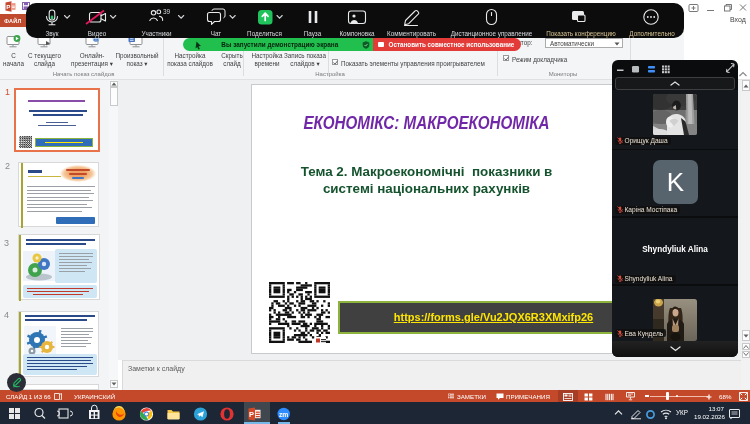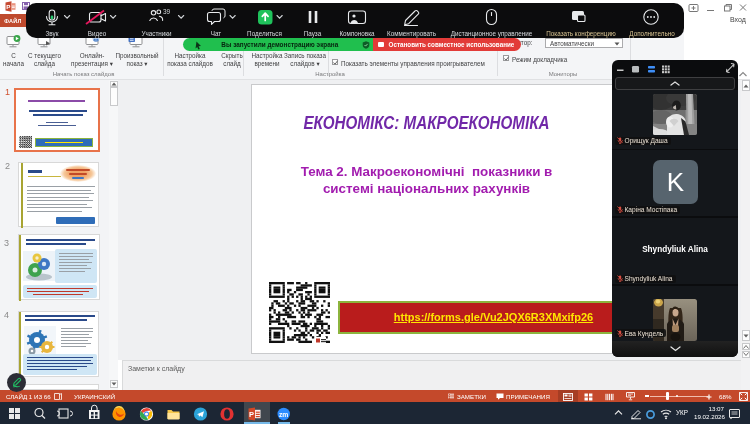--- a/index.html
+++ b/index.html
@@ -237,21 +237,21 @@
     <div class="abs ctr" style="left:0.5px;top:300px;width:8px;height:7.5px;background:#fdfdfd;border:1px solid #c8c9cb;box-sizing:border-box;">
       <svg width="6" height="4" viewBox="0 0 6 4">
           <path d="M0.5 0.5 L3 3.5 L5.5 0.5 Z" fill="#606060"></path>
         </svg>
     </div>
   </div>
 
   <div class="abs" id="canvas" style="left:118px;top:80px;width:623px;height:280px;background:#eff0f2;"></div>
   <div class="abs" id="slide" style="left:251px;top:84px;width:362px;height:270px;background:#fff;border:1px solid #c9cacc;border-right:none;box-sizing:border-box;">
     <div class="abs" style="left:0;top:27.5px;width:349px;text-align:center;font-size:17.5px;font-weight:bold;font-style:italic;color:#7128a8;transform:scaleX(0.868);">ЕКОНОМІКС: МАКРОЕКОНОМІКА</div>
-    <div class="abs" style="left:0;top:79px;width:349px;text-align:center;font-size:13.4px;font-weight:bold;color:#a21caf;line-height:16.6px;">Тема 2. Макроекономічні&nbsp; показники в<br>системі національних рахунків</div>
+    <div class="abs" style="left:0;top:79px;width:349px;text-align:center;font-size:13.4px;font-weight:bold;color:#14532d;line-height:16.6px;">Тема 2. Макроекономічні&nbsp; показники в<br>системі національних рахунків</div>
     <svg class="abs" style="left:17px;top:197px" width="61" height="64" viewBox="0 0 61 64">
         <g fill="#111">
           <rect x="0.0" y="0.0" width="15.8" height="2.31"></rect>
           <rect x="18.1" y="0.0" width="6.8" height="2.31"></rect>
           <rect x="27.1" y="0.0" width="4.5" height="2.31"></rect>
           <rect x="36.1" y="0.0" width="2.3" height="2.31"></rect>
           <rect x="45.2" y="0.0" width="15.8" height="2.31"></rect>
           <rect x="0.0" y="2.3" width="2.3" height="2.31"></rect>
           <rect x="13.6" y="2.3" width="2.3" height="2.31"></rect>
           <rect x="31.6" y="2.3" width="11.3" height="2.31"></rect>
@@ -425,21 +425,21 @@
           <rect x="52.0" y="56.5" width="2.3" height="2.31"></rect>
           <rect x="0.0" y="58.7" width="15.8" height="2.31"></rect>
           <rect x="29.4" y="58.7" width="13.6" height="2.31"></rect>
           <rect x="56.5" y="58.7" width="4.5" height="2.31"></rect>
         </g>
         <rect x="46" y="55" width="11" height="7" fill="#fff"></rect>
         <rect x="47" y="56.5" width="4" height="4" fill="#c0392b"></rect>
         <rect x="52" y="57" width="5" height="1.2" fill="#333"></rect>
         <rect x="52" y="59" width="5" height="1.2" fill="#333"></rect>
       </svg>
-    <div class="abs ctr" style="left:86px;top:215.5px;width:311px;height:33.5px;background:#b91c1c;border:2px solid #8cb43d;box-sizing:border-box;text-align:right;">
+    <div class="abs ctr" style="left:86px;top:215.5px;width:311px;height:33.5px;background:#404040;border:2px solid #8cb43d;box-sizing:border-box;text-align:right;">
       <span style="font-size:11px;font-weight:bold;color:#ffe600;text-decoration:underline;">https://forms.gle/Vu2JQX6R3XMxifp26</span>
     </div>
   </div>
 
   <div class="abs" id="notes" style="left:122px;top:360px;width:619px;height:31px;background:#f0f0f1;border-top:1px solid #d9dadb;border-left:1px solid #d9dadb;box-sizing:border-box;">
     <div class="abs" style="left:5px;top:4px;font-size:7px;color:#5c5c5c;">Заметки к слайду</div>
   </div>
 
   <div class="abs" id="statusbar" style="left:0;top:390px;width:750px;height:12px;background:#c4492b;color:#fff;">
     <div class="abs" style="left:6px;top:3px;font-size:6.2px;white-space:nowrap;">СЛАЙД 1 ИЗ 66</div>

